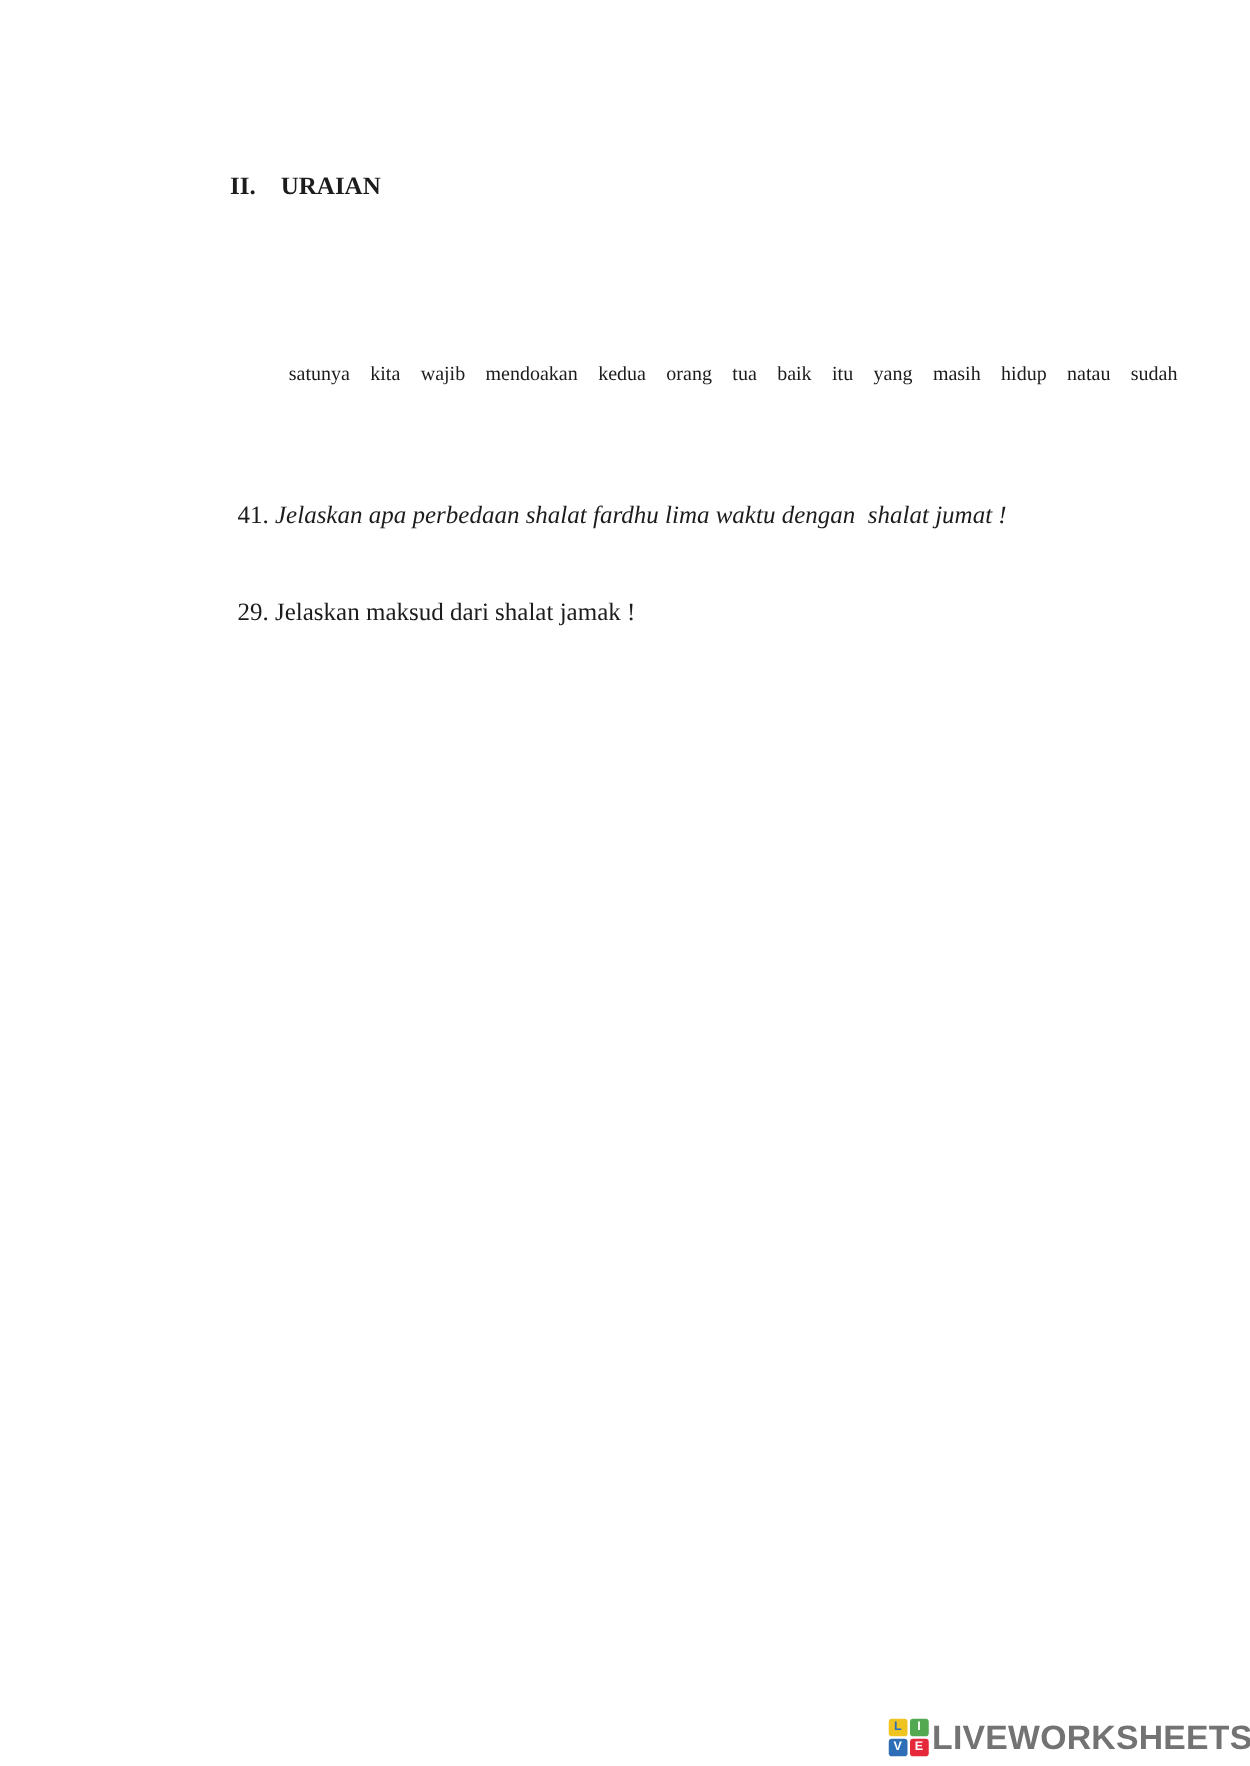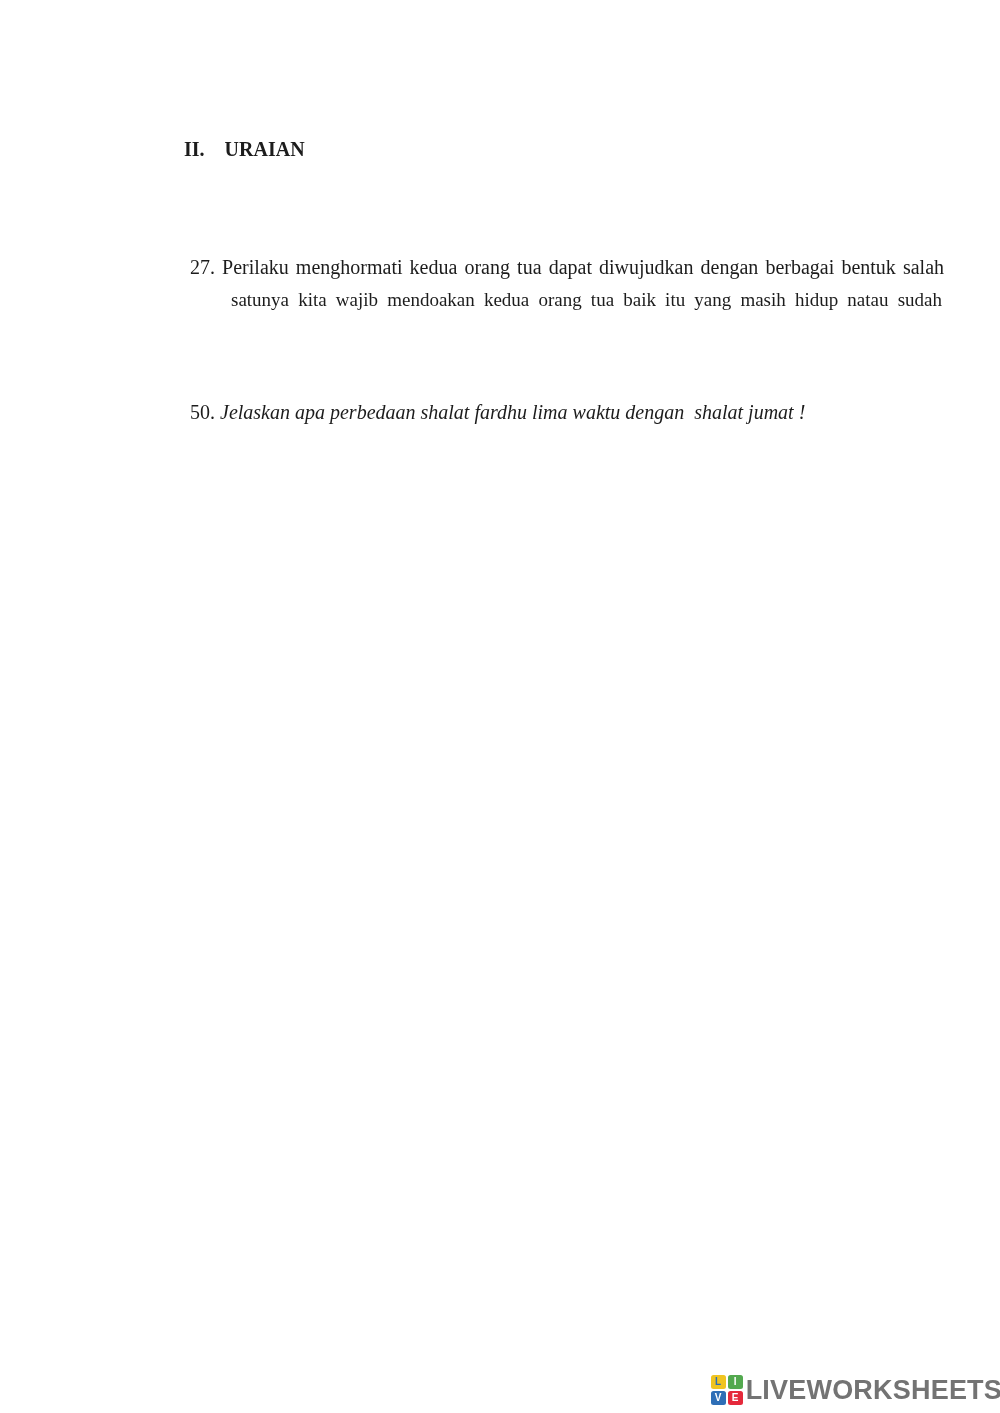--- a/index.html
+++ b/index.html
@@ -25,21 +25,21 @@
   .heading .title { margin-left: 20px; }
   .q {
     position: absolute;
     left: 166px;
     font-size: 20px;
     line-height: 28px;
   }
   .q-cont {
     position: absolute;
     left: 207px;
-    font-size: 19px;
+    font-size: 16px;
     line-height: 28px;
   }
   .justify-line {
     text-align: justify;
     text-align-last: justify;
   }
   .ws-pre { white-space: pre-wrap; font-style: italic; }
   .italic { font-style: italic; }
   .logo {
     position: absolute;
@@ -78,33 +78,33 @@
 </head>
 <body>
 
 <div class="page" style="color: rgb(28, 28, 28);">
 
   <div class="heading">
     <span>II.</span><span class="title">URAIAN</span>
   </div>
 
 
-  <div class="q justify-line" style="top:253px; width:754px">
-    <span>27.</span>
-    <span>Perilaku menghormati kedua orang tua dapat diwujudkan dengan berbagai bentuk salah</span>
-  </div>
   <div class="q-cont justify-line" style="top:286px; width:711px">
     <span>satunya kita wajib mendoakan kedua orang tua baik itu yang masih hidup natau sudah</span>
   </div>
 
   <div class="q" style="top:398px">
-    <span>50.</span>
+    <span>41.</span>
     <span class="ws-pre">Jelaskan apa perbedaan shalat fardhu lima waktu dengan  shalat jumat !</span>
   </div>
 
+  <div class="q" style="top:476px">
+    <span>29.</span>
+    <span>Jelaskan maksud dari shalat jamak !</span>
+  </div>
 
 
   <div class="logo">
     <span class="tiles">
       <span class="tile" style="background: rgb(240, 196, 32); color: rgb(45, 111, 181);">L</span>
       <span class="tile" style="background: rgb(83, 169, 79); color: rgb(255, 255, 255);">I</span>
       <span class="tile" style="background: rgb(46, 110, 182); color: rgb(255, 255, 255);">V</span>
       <span class="tile" style="background: rgb(229, 41, 59); color: rgb(255, 255, 255);">E</span>
     </span>
     <span class="brand" style="color: #737373;">LIVEWORKSHEETS</span>

